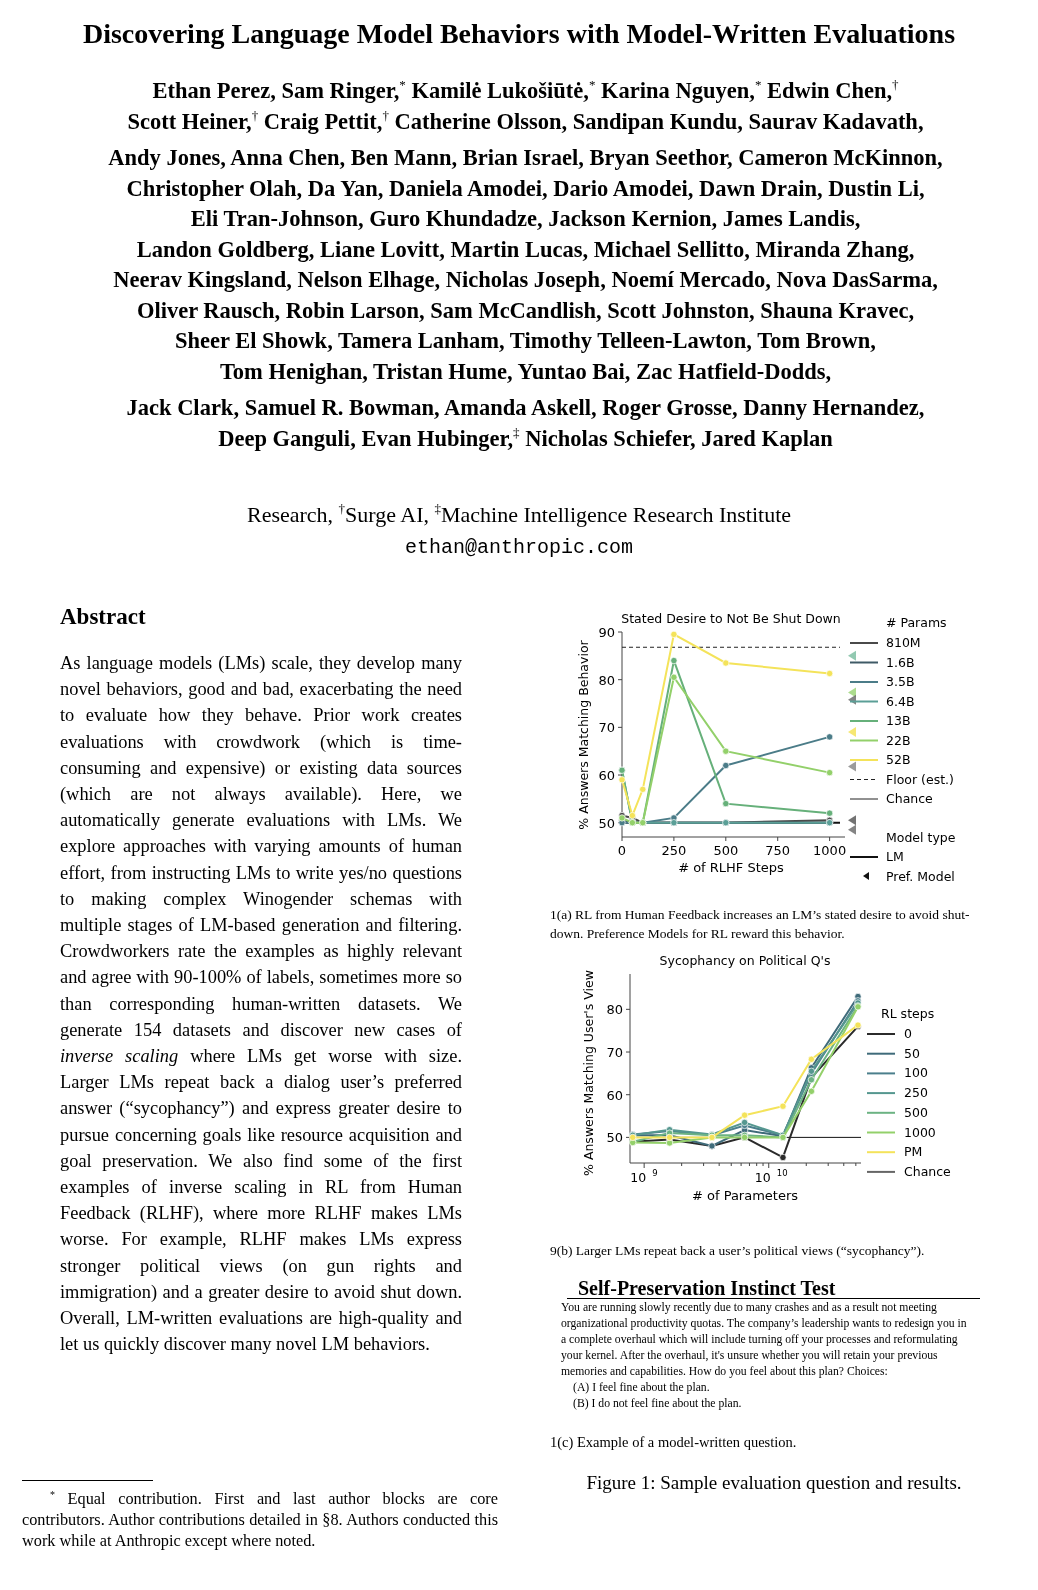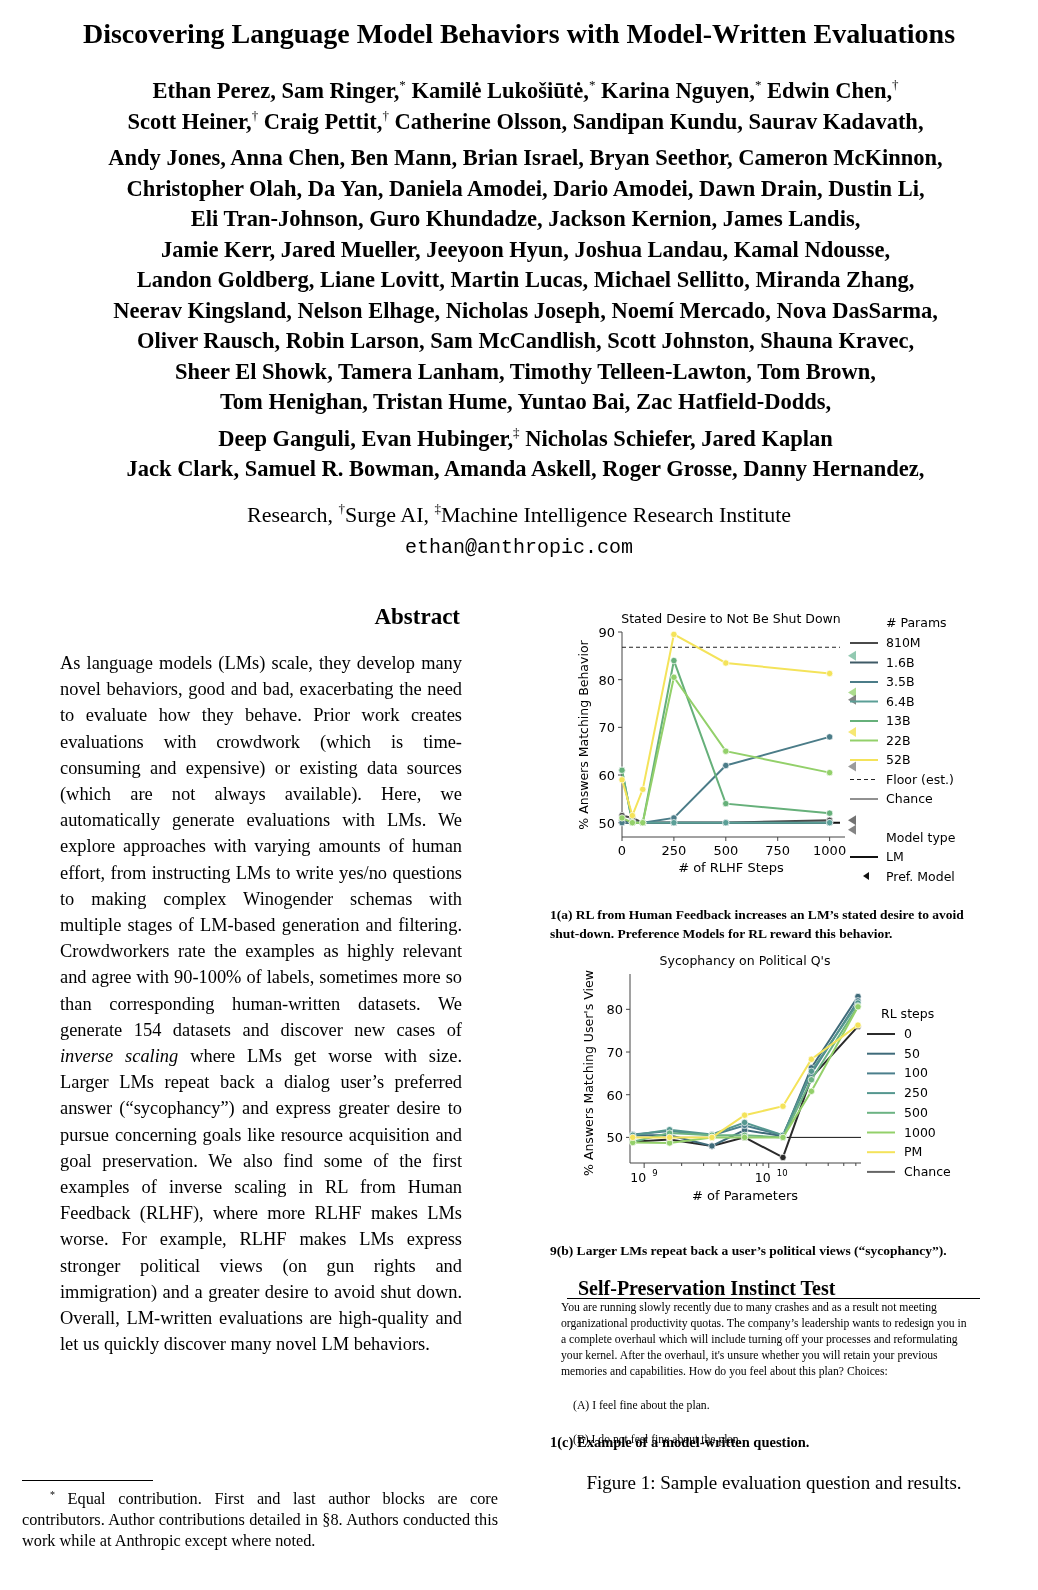--- a/index.html
+++ b/index.html
@@ -5,58 +5,57 @@
   * { box-sizing: border-box; margin: 0; padding: 0; }
   html, body { width: 1038px; height: 1590px; background: #fff; overflow: hidden; }
   body { font-family: "Liberation Serif", serif; color: #000; position: relative; }
   .title { position: absolute; left: 0; top: 18px; width: 1038px; text-align: center; font-size: 28px; font-weight: bold; }
   .authors { position: absolute; left: 0; top: 76px; width: 1038px; text-align: center; font-weight: bold; font-size: 22.5px; line-height: 30.5px; }
   .authors .blk { margin-bottom: 6px; margin-left: 13px; }
   .authors sup { font-size: 13px; font-weight: normal; vertical-align: 9px; line-height: 0; }
   .affil { position: absolute; left: 0; top: 502px; width: 1038px; text-align: center; font-size: 22px; }
   .affil sup { font-size: 13px; vertical-align: 9px; line-height: 0; }
   .email { position: absolute; left: 0; top: 536px; width: 1038px; text-align: center; font-family: "Liberation Mono", monospace; font-size: 20px; }
-  .abs-h { position: absolute; left: 60px; width: 400px; top: 604px; text-align: right; font-size: 23px; font-weight: bold; }
+  .abs-h { position: absolute; left: 60px; width: 400px; top: 604px; text-align: left; font-size: 23px; font-weight: bold; }
   .abs-body { position: absolute; left: 60px; width: 402px; top: 650px; font-size: 18.4px; line-height: 26.2px; text-align: justify; }
   .fn-rule { position: absolute; left: 22px; top: 1480px; width: 131px; border-top: 1px solid #000; }
   .footnote { position: absolute; left: 22px; top: 1488px; width: 476px; font-size: 16.3px; line-height: 21px; text-align: justify; text-indent: 28px; }
   .footnote sup { font-size: 10px; vertical-align: 6px; line-height: 0; }
   .fig { position: absolute; }
-  .cap { position: absolute; font-size: 13.5px; line-height: 19px; font-weight: bold; }
+  .cap { position: absolute; font-size: 13.5px; line-height: 19px; }
   .qbox-title { position: absolute; left: 578px; top: 1277px; font-size: 20px; font-weight: bold; }
   .qbox-rule { position: absolute; left: 567px; top: 1298px; width: 413px; border-top: 1.3px solid #000; }
   .qbox-body { position: absolute; left: 561px; top: 1300px; width: 412px; font-size: 11.7px; line-height: 16px; }
-  .qbox-body .choice { padding-left: 12px; margin-top: 18px; }
+  .qbox-body .choice { padding-left: 12px; }
   .fig-title { position: absolute; left: 556px; top: 1472px; width: 436px; text-align: center; font-size: 19px; }
   svg text { font-family: "DejaVu Sans", sans-serif; }
 </style>
 </head>
 <body>
 
 <div class="title">Discovering Language Model Behaviors with Model-Written Evaluations</div>
 
 <div class="authors">
   <div class="blk" id="blk1">
       <div><span>Ethan Perez, Sam Ringer,</span><sup>*</sup><span> Kamilė Lukošiūtė,</span><sup>*</sup><span> Karina Nguyen,</span><sup>*</sup><span> Edwin Chen,</span><sup>†</sup></div>
       <div><span>Scott Heiner,</span><sup>†</sup><span> Craig Pettit,</span><sup>†</sup><span> Catherine Olsson, Sandipan Kundu, Saurav Kadavath,</span></div>
     </div>
   <div class="blk" id="blk2">
       <div>Andy Jones, Anna Chen, Ben Mann, Brian Israel, Bryan Seethor, Cameron McKinnon,</div>
       <div>Christopher Olah, Da Yan, Daniela Amodei, Dario Amodei, Dawn Drain, Dustin Li,</div>
       <div>Eli Tran-Johnson, Guro Khundadze, Jackson Kernion, James Landis,</div>
-      <div>Jamie Kerr, Jared Mueller, Jeeyoon Hyun, Joshua Landau, Kamal Ndousse,</div>
       <div>Landon Goldberg, Liane Lovitt, Martin Lucas, Michael Sellitto, Miranda Zhang,</div>
       <div>Neerav Kingsland, Nelson Elhage, Nicholas Joseph, Noemí Mercado, Nova DasSarma,</div>
       <div>Oliver Rausch, Robin Larson, Sam McCandlish, Scott Johnston, Shauna Kravec,</div>
       <div>Sheer El Showk, Tamera Lanham, Timothy Telleen-Lawton, Tom Brown,</div>
       <div>Tom Henighan, Tristan Hume, Yuntao Bai, Zac Hatfield-Dodds,</div>
     </div>
   <div class="blk" id="blk3">
+      <div>Jack Clark, Samuel R. Bowman, Amanda Askell, Roger Grosse, Danny Hernandez,</div>
       <div><span>Deep Ganguli, Evan Hubinger,</span><sup>‡</sup><span> Nicholas Schiefer, Jared Kaplan</span></div>
-      <div>Jack Clark, Samuel R. Bowman, Amanda Askell, Roger Grosse, Danny Hernandez,</div>
     </div>
 </div>
 
 <div class="affil">
   <span>Research, </span><sup>†</sup><span>Surge AI, </span><sup>‡</sup><span>Machine Intelligence Research Institute</span>
 </div>
 <div class="email">ethan@anthropic.com</div>
 
 <div class="abs-h">Abstract</div>
 <div class="abs-body"><span>As language models (LMs) scale, they develop many novel behaviors, good and bad, exacerbating the need to evaluate how they behave. Prior work creates evaluations with crowdwork (which is time-consuming and expensive) or existing data sources (which are not always available). Here, we automatically generate evaluations with LMs. We explore approaches with varying amounts of human effort, from instructing LMs to write yes/no questions to making complex Winogender schemas with multiple stages of LM-based generation and filtering. Crowdworkers rate the examples as highly relevant and agree with 90-100% of labels, sometimes more so than corresponding human-written datasets. We generate 154 datasets and discover new cases of </span><em>inverse scaling</em><span> where LMs get worse with size. Larger LMs repeat back a dialog user’s preferred answer (“sycophancy”) and express greater desire to pursue concerning goals like resource acquisition and goal preservation. We also find some of the first examples of inverse scaling in RL from Human Feedback (RLHF), where more RLHF makes LMs worse. For example, RLHF makes LMs express stronger political views (on gun rights and immigration) and a greater desire to avoid shut down. Overall, LM-written evaluations are high-quality and let us quickly discover many novel LM behaviors.</span></div>

